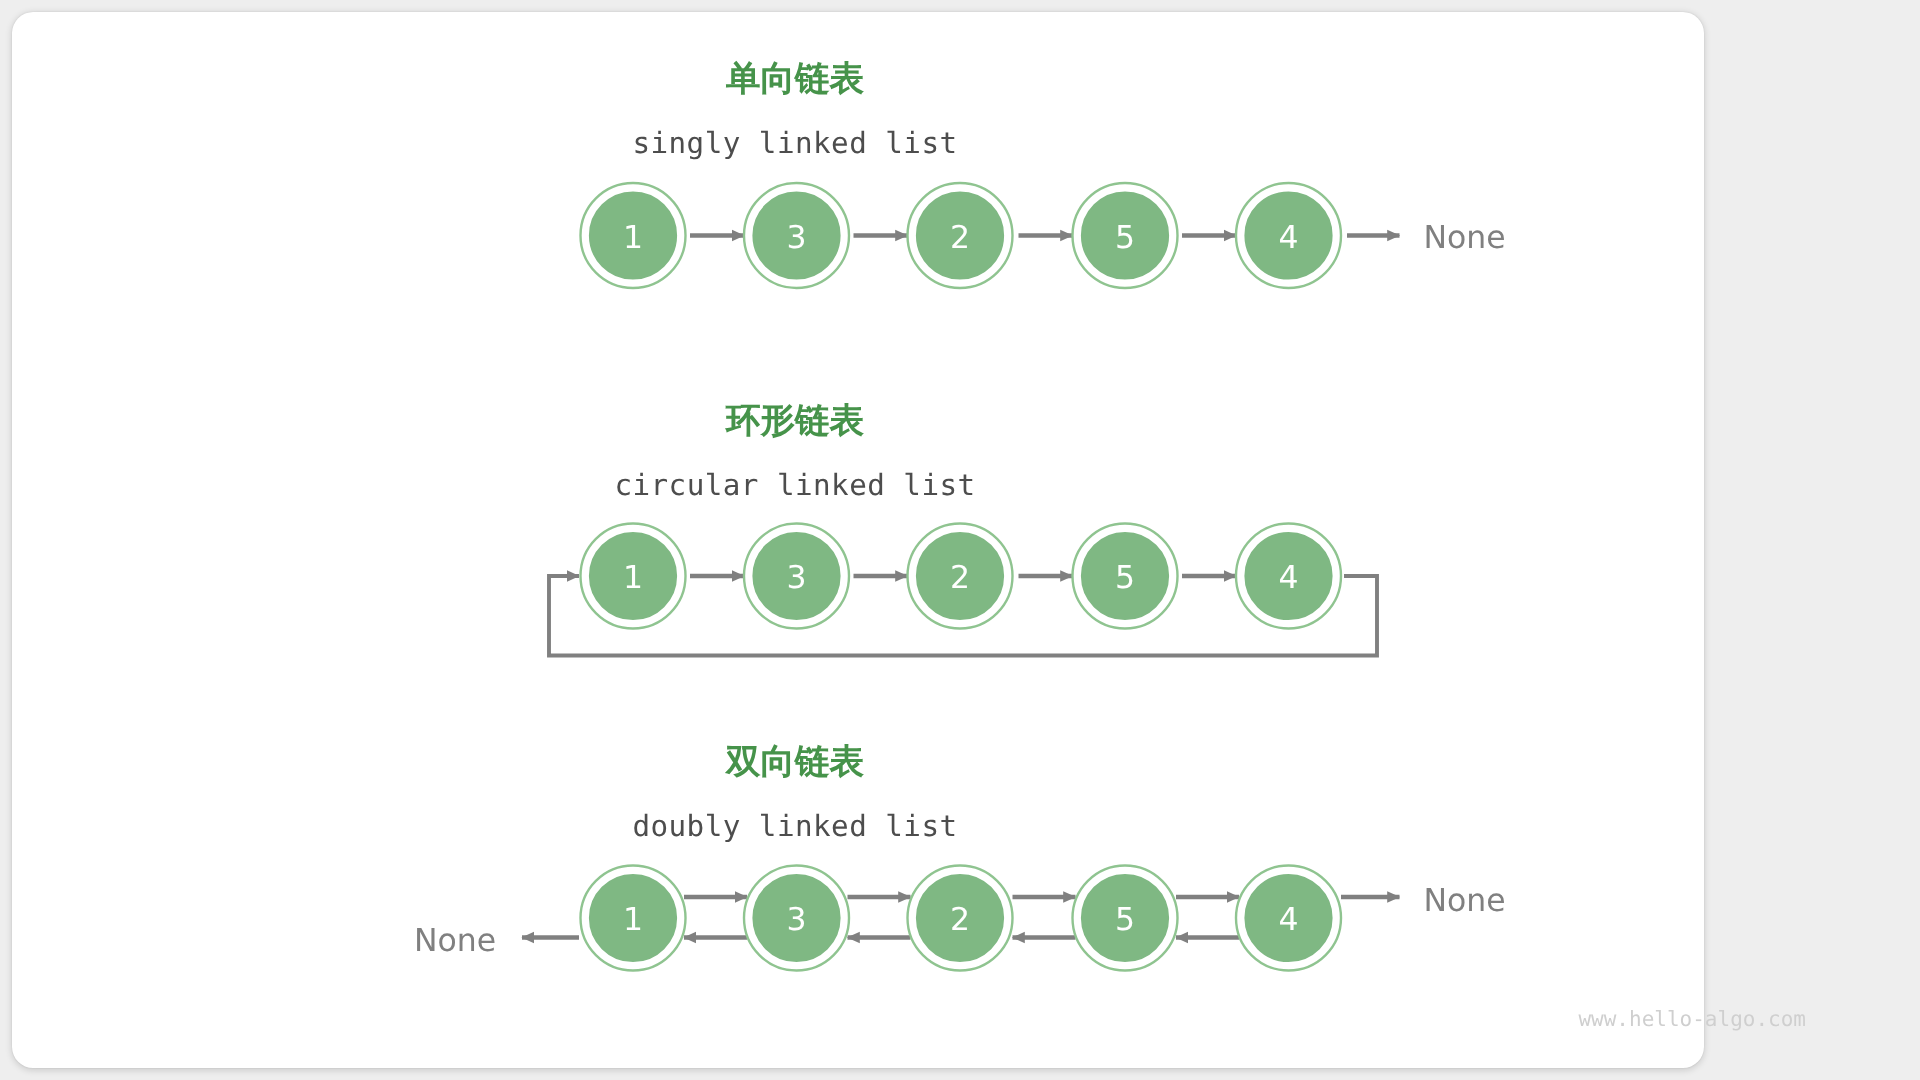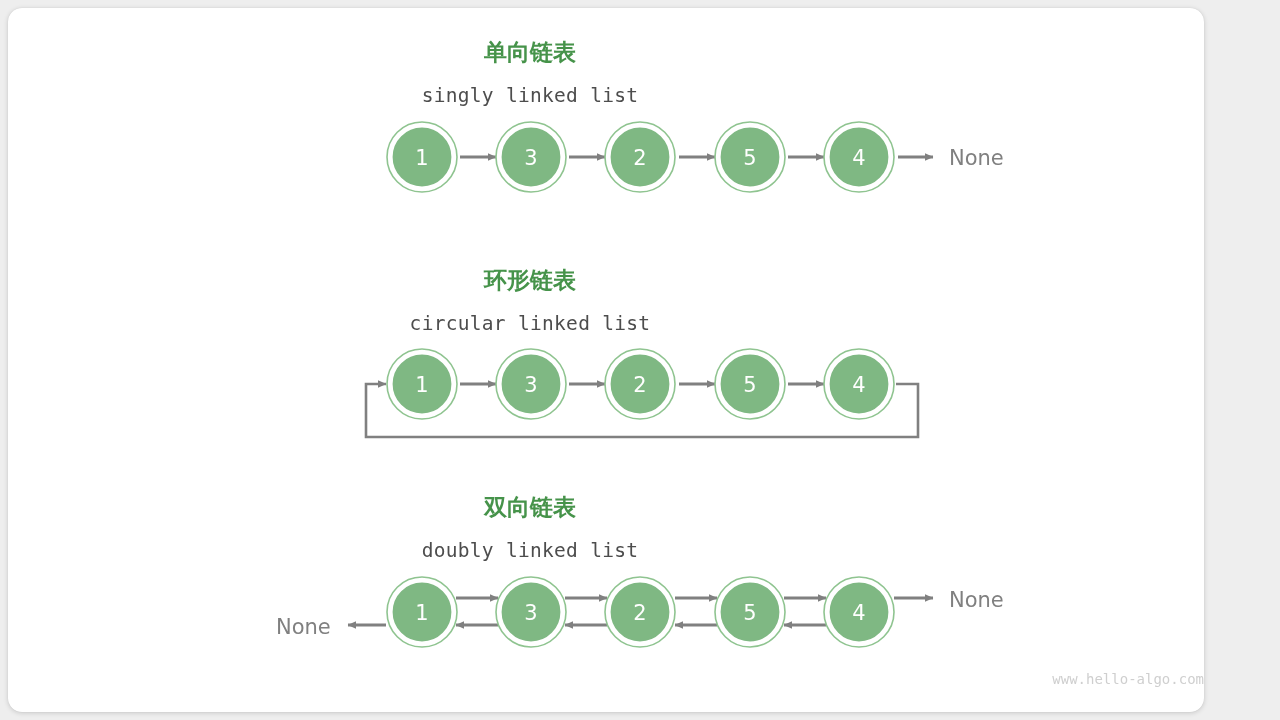--- a/index.html
+++ b/index.html
@@ -16,25 +16,26 @@
   #canvas {
     position: relative;
     width: 1280px;
     height: 720px;
     background: #eeeeee;
   }
   #card {
     position: absolute;
     left: 8px;
     top: 8px;
-    width: 1196px;
+    width: 1104px;
     height: 704px;
     background: #ffffff;
     border-radius: 14px;
     box-shadow: 0 1px 5px rgba(0,0,0,0.16), 0 0 1px rgba(0,0,0,0.12);
+    padding-left: 24px;
   }
   svg#diagram {
     position: absolute;
     left: 0;
     top: 0;
     display: block;
   }
   .sec-title {
     font-family: "DejaVu Sans", sans-serif;
     font-weight: bold;

